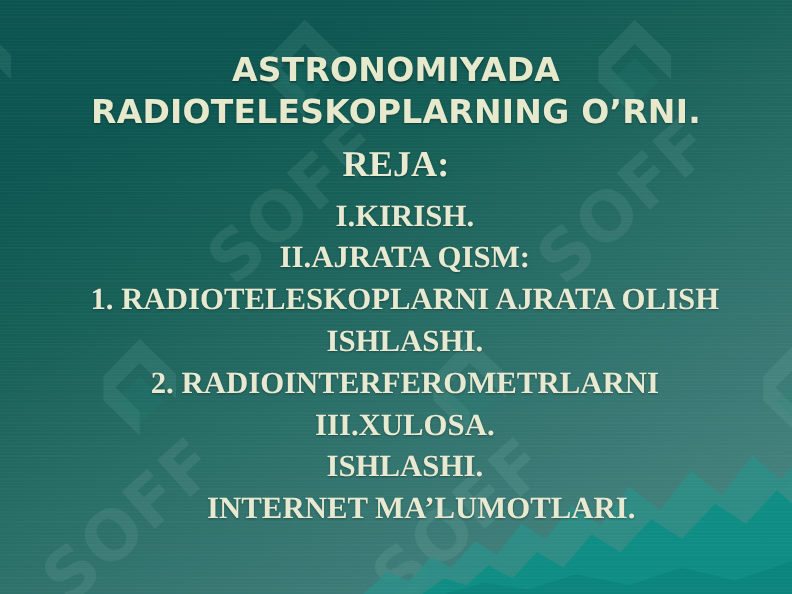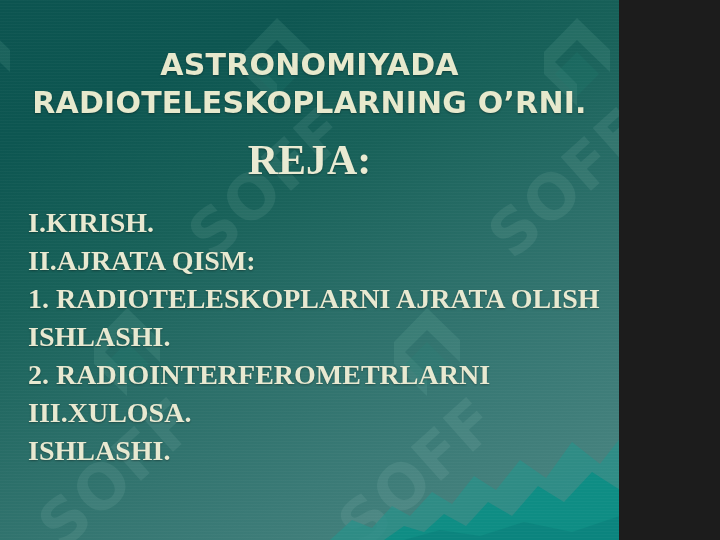--- a/index.html
+++ b/index.html
@@ -3,21 +3,21 @@
 <meta charset="utf-8">
 <style>
   html, body {
     margin: 0;
     padding: 0;
     background: #1c1c1c;
   }
 
   #slide {
     position: relative;
-    width: 619px;
+    width: 720px;
     height: 540px;
     overflow: hidden;
     font-family: "Liberation Serif", serif;
     
     background:
       linear-gradient(155deg,
         #0c5450 0%,
         #0d5651 18%,
         #186159 38%,
         #2b6f69 58%,
@@ -100,31 +100,32 @@
     font-size: 30px;
     line-height: 38px;
     letter-spacing: 0.2px;
     color: #e7e9cd;
     text-shadow: 0 1px 2px rgba(0,0,0,0.35);
     white-space: nowrap;
   }
   .reja-line {
     font-family: "Liberation Serif", serif;
     font-weight: 700;
-    font-size: 42px;
+    font-size: 33px;
     line-height: 40px;
     color: #e9ead2;
     text-shadow: 0 1px 2px rgba(0,0,0,0.35);
-    margin-top: 18px;
+    margin-top: 8px;
   }
 
   .body-block {
-    margin-top: 24px;
+    margin-top: 8px;
     padding-left: 28px;
     padding-right: 12px;
+    text-align: center;
   }
   .body-line {
     font-family: "Liberation Serif", serif;
     font-weight: 700;
     font-size: 28px;
     line-height: 38px;
     color: #e8e9d1;
     text-shadow: 0 1px 2px rgba(0,0,0,0.32);
     white-space: nowrap;
   }
@@ -210,16 +211,17 @@
     </div>
 
     <div class="body-block">
       <div class="body-line">I.KIRISH.</div>
       <div class="body-line">II.AJRATA QISM:</div>
       <div class="body-line">1. RADIOTELESKOPLARNI AJRATA OLISH</div>
       <div class="body-line">ISHLASHI.</div>
       <div class="body-line">2. RADIOINTERFEROMETRLARNI</div>
       <div class="body-line">III.XULOSA.</div>
       <div class="body-line">ISHLASHI.</div>
+      <div class="body-line indent">INTERNET  MA’LUMOTLARI.</div>
     </div>
 
   </div>
 </div>
 
 </body></html>

